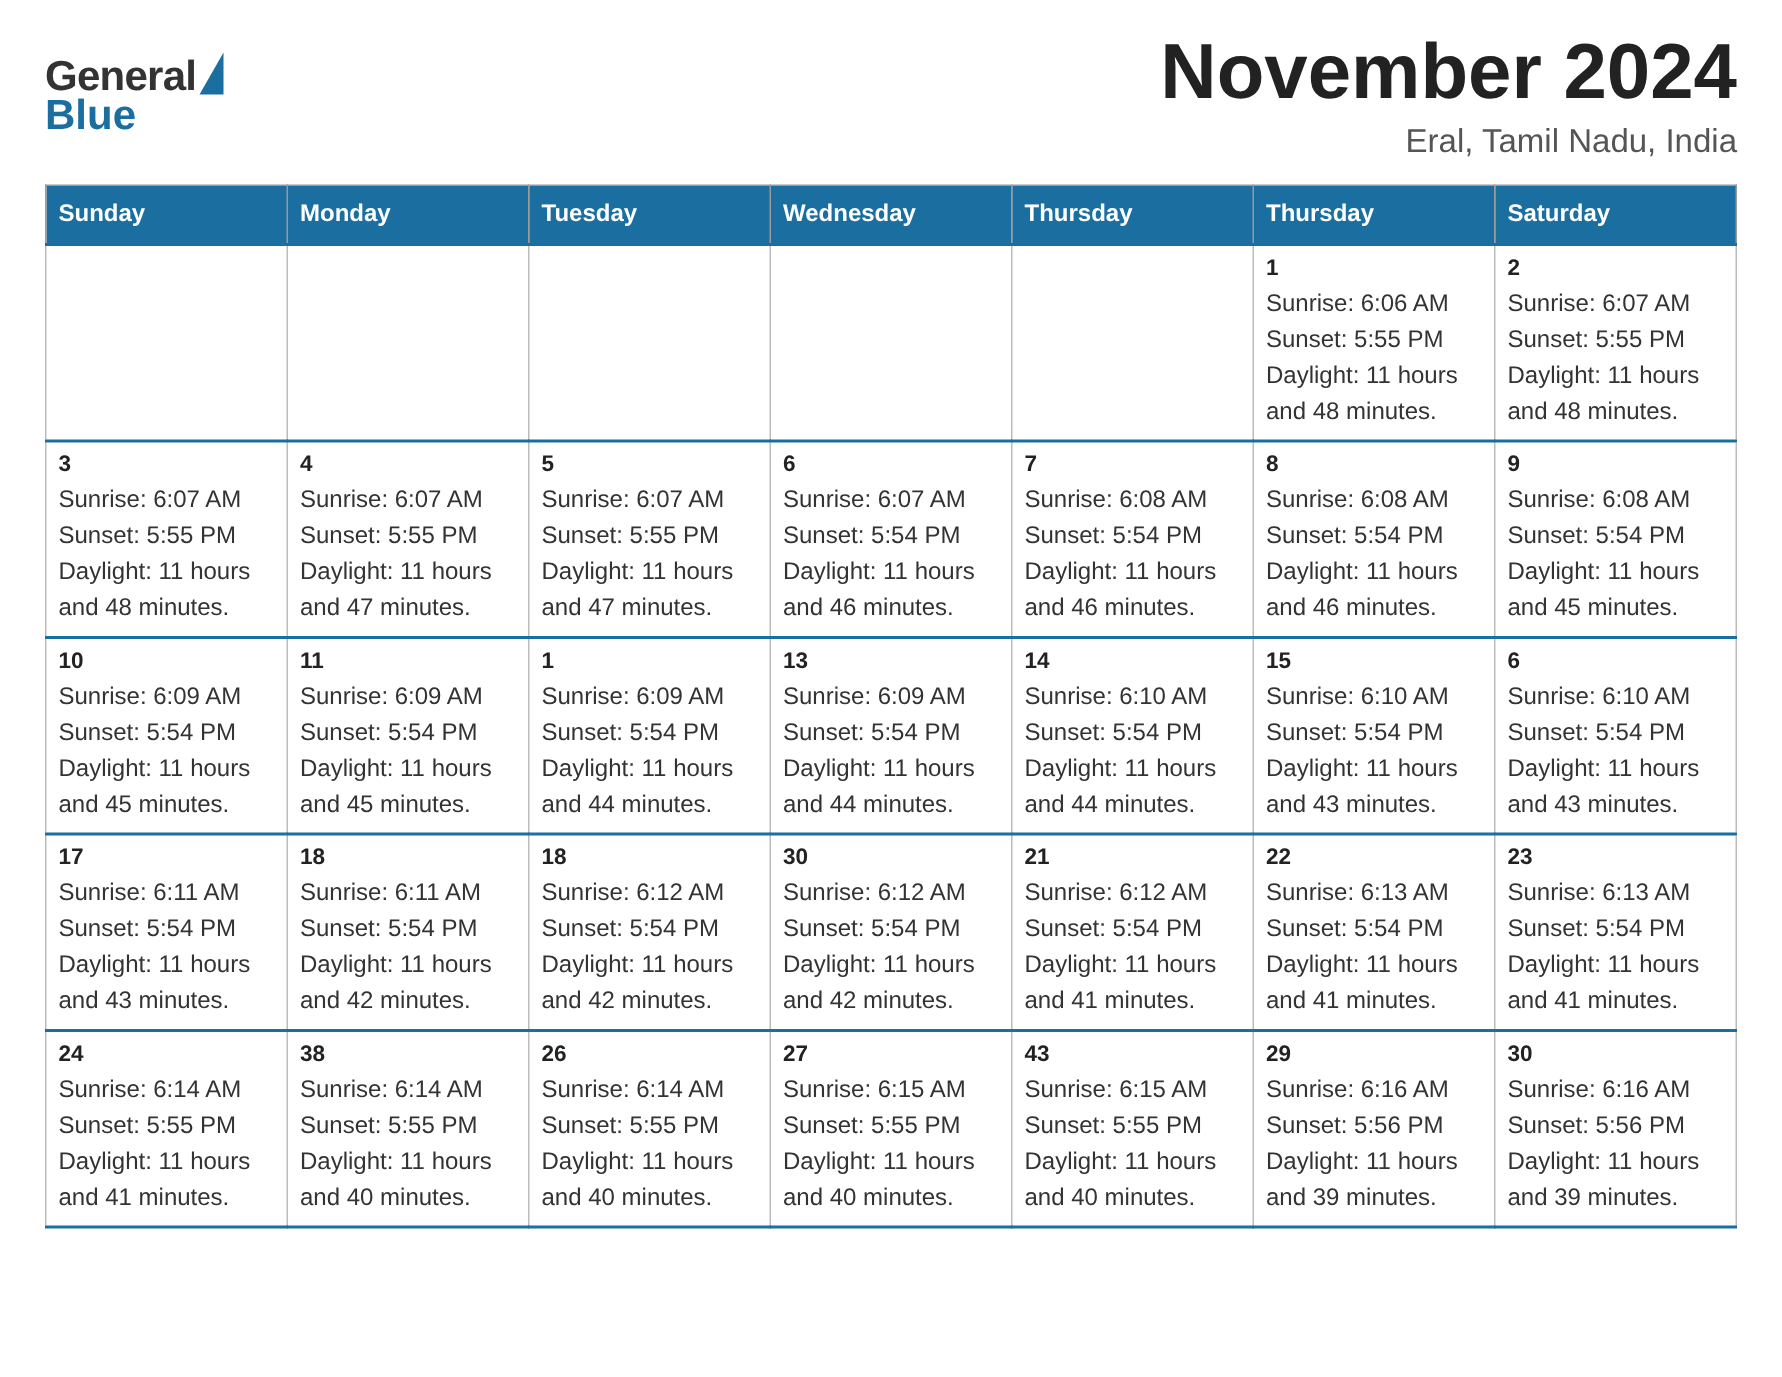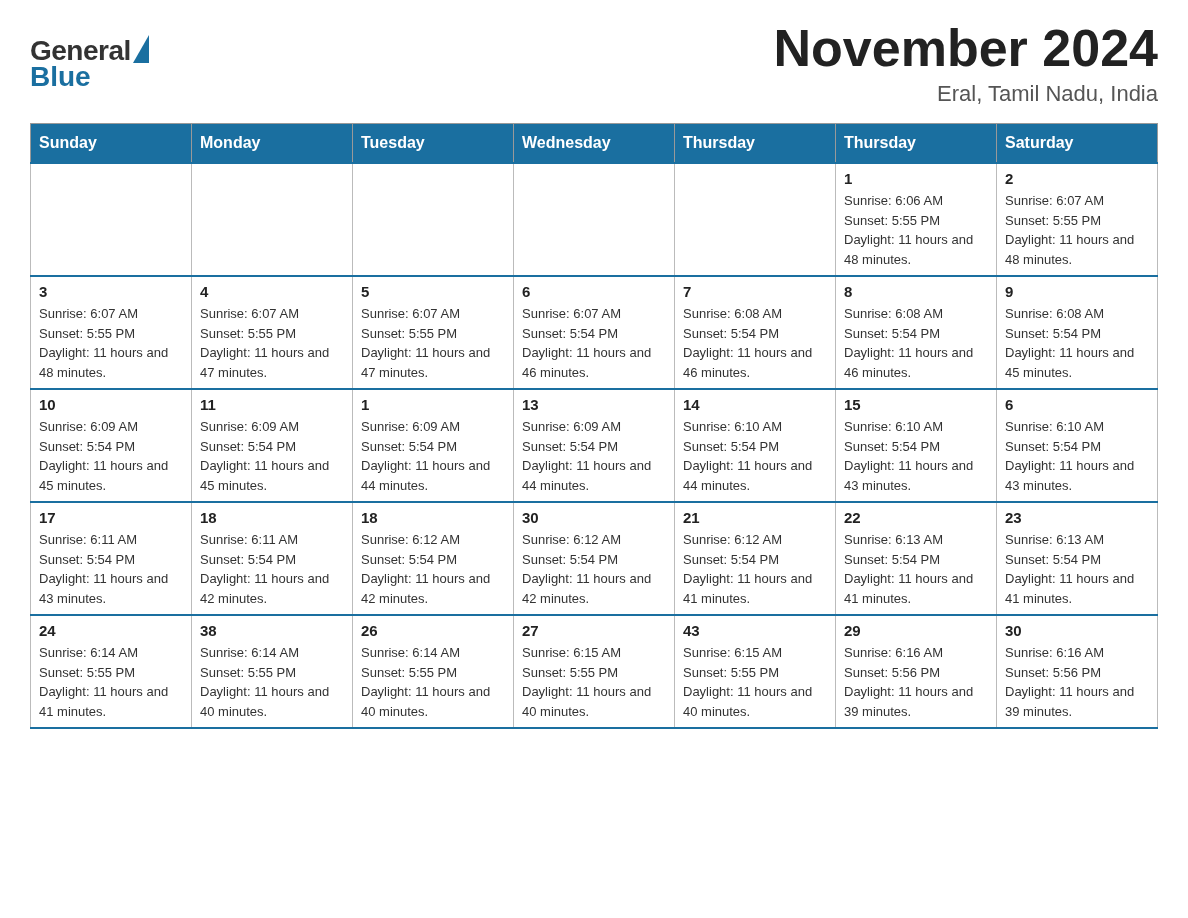--- a/index.html
+++ b/index.html
@@ -88,21 +88,21 @@
     .calendar tr {
       border-bottom: 2px solid #1a6fa0;
     }
     .day-number {
       font-size: 15px;
       font-weight: bold;
       color: #222;
       margin-bottom: 4px;
     }
     .day-info {
-      font-size: 13px;
+      font-size: 16px;
       color: #333;
       line-height: 1.5;
     }
     .empty-cell {
       background: #f9f9f9;
     }
   </style>
 </head>
 <body>
 

